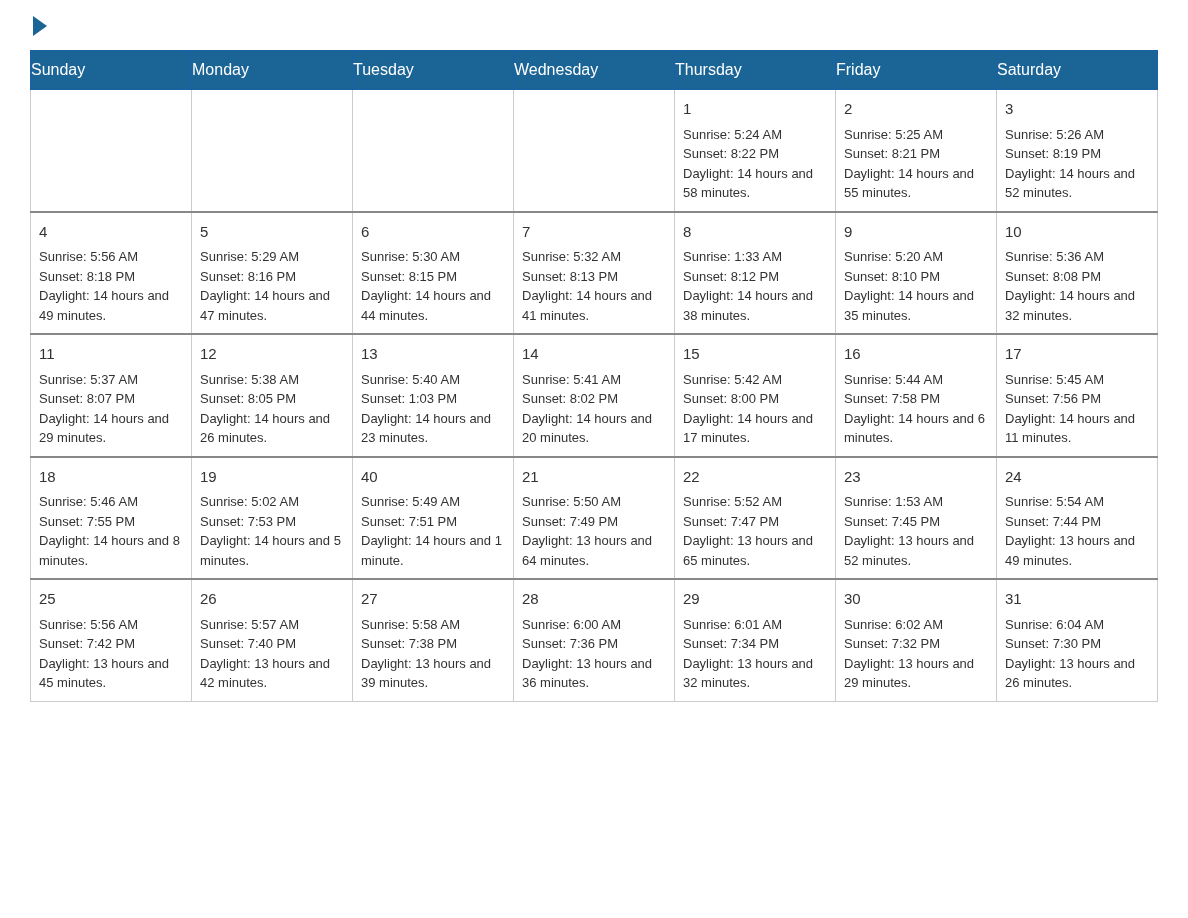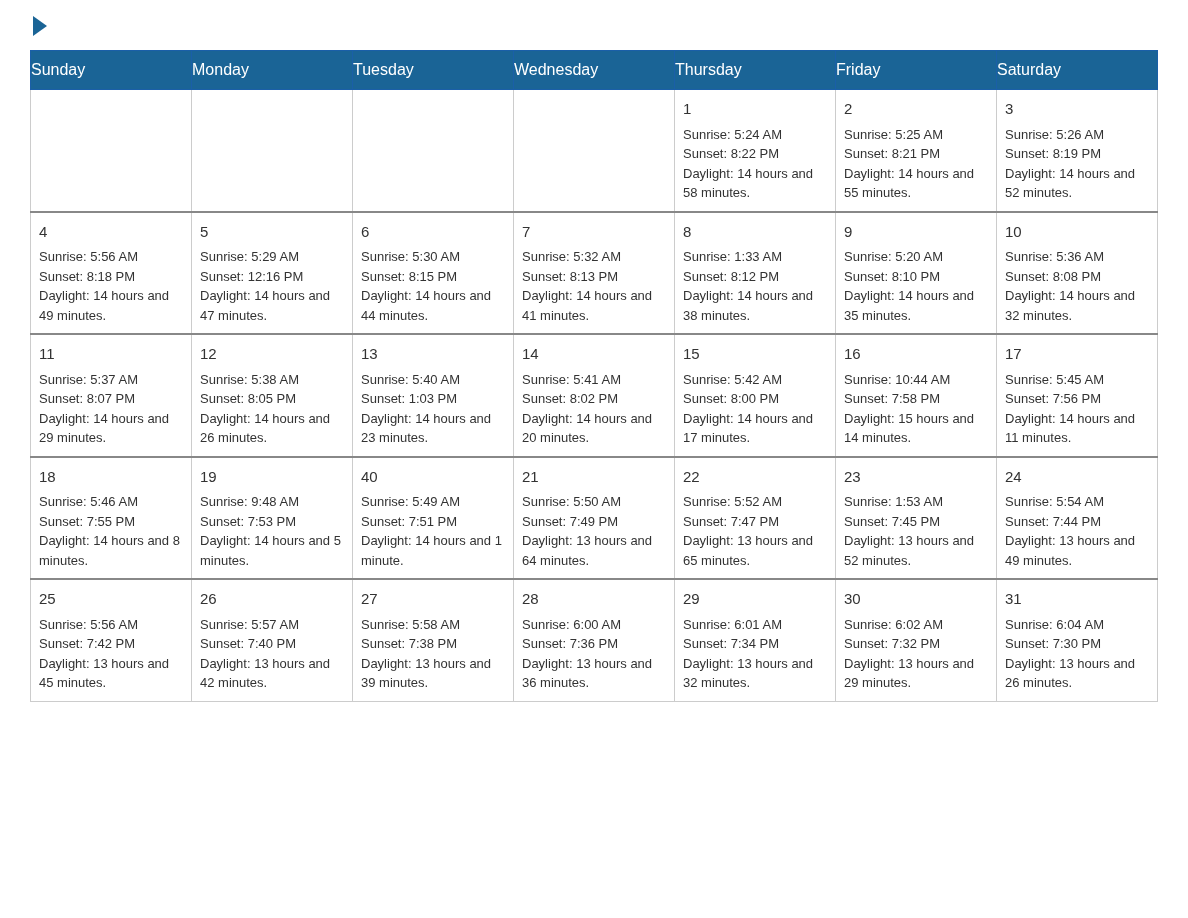--- a/index.html
+++ b/index.html
@@ -131,39 +131,39 @@
         <td class="empty-cell"></td>
         <td class="empty-cell"></td>
         <td class="empty-cell"></td>
         <td class="empty-cell"></td>
         <td><span class="day-number">1</span><span>Sunrise: 5:24 AM</span><br><span>Sunset: 8:22 PM</span><br><span>Daylight: 14 hours and 58 minutes.</span></td>
         <td><span class="day-number">2</span><span>Sunrise: 5:25 AM</span><br><span>Sunset: 8:21 PM</span><br><span>Daylight: 14 hours and 55 minutes.</span></td>
         <td><span class="day-number">3</span><span>Sunrise: 5:26 AM</span><br><span>Sunset: 8:19 PM</span><br><span>Daylight: 14 hours and 52 minutes.</span></td>
       </tr>
       <tr class="row-separator">
         <td><span class="day-number">4</span><span>Sunrise: 5:56 AM</span><br><span>Sunset: 8:18 PM</span><br><span>Daylight: 14 hours and 49 minutes.</span></td>
-        <td><span class="day-number">5</span><span>Sunrise: 5:29 AM</span><br><span>Sunset: 12:16 PM</span><br><span>Daylight: 14 hours and 47 minutes.</span></td>
+        <td><span class="day-number">5</span><span>Sunrise: 5:29 AM</span><br><span>Sunset: 8:16 PM</span><br><span>Daylight: 14 hours and 47 minutes.</span></td>
         <td><span class="day-number">6</span><span>Sunrise: 5:30 AM</span><br><span>Sunset: 8:15 PM</span><br><span>Daylight: 14 hours and 44 minutes.</span></td>
         <td><span class="day-number">7</span><span>Sunrise: 5:32 AM</span><br><span>Sunset: 8:13 PM</span><br><span>Daylight: 14 hours and 41 minutes.</span></td>
         <td><span class="day-number">8</span><span>Sunrise: 1:33 AM</span><br><span>Sunset: 8:12 PM</span><br><span>Daylight: 14 hours and 38 minutes.</span></td>
         <td><span class="day-number">9</span><span>Sunrise: 5:20 AM</span><br><span>Sunset: 8:10 PM</span><br><span>Daylight: 14 hours and 35 minutes.</span></td>
         <td><span class="day-number">10</span><span>Sunrise: 5:36 AM</span><br><span>Sunset: 8:08 PM</span><br><span>Daylight: 14 hours and 32 minutes.</span></td>
       </tr>
       <tr class="row-separator">
         <td><span class="day-number">11</span><span>Sunrise: 5:37 AM</span><br><span>Sunset: 8:07 PM</span><br><span>Daylight: 14 hours and 29 minutes.</span></td>
         <td><span class="day-number">12</span><span>Sunrise: 5:38 AM</span><br><span>Sunset: 8:05 PM</span><br><span>Daylight: 14 hours and 26 minutes.</span></td>
         <td><span class="day-number">13</span><span>Sunrise: 5:40 AM</span><br><span>Sunset: 1:03 PM</span><br><span>Daylight: 14 hours and 23 minutes.</span></td>
         <td><span class="day-number">14</span><span>Sunrise: 5:41 AM</span><br><span>Sunset: 8:02 PM</span><br><span>Daylight: 14 hours and 20 minutes.</span></td>
         <td><span class="day-number">15</span><span>Sunrise: 5:42 AM</span><br><span>Sunset: 8:00 PM</span><br><span>Daylight: 14 hours and 17 minutes.</span></td>
-        <td><span class="day-number">16</span><span>Sunrise: 10:44 AM</span><br><span>Sunset: 7:58 PM</span><br><span>Daylight: 15 hours and 14 minutes.</span></td>
+        <td><span class="day-number">16</span><span>Sunrise: 5:44 AM</span><br><span>Sunset: 7:58 PM</span><br><span>Daylight: 14 hours and 6 minutes.</span></td>
         <td><span class="day-number">17</span><span>Sunrise: 5:45 AM</span><br><span>Sunset: 7:56 PM</span><br><span>Daylight: 14 hours and 11 minutes.</span></td>
       </tr>
       <tr class="row-separator">
         <td><span class="day-number">18</span><span>Sunrise: 5:46 AM</span><br><span>Sunset: 7:55 PM</span><br><span>Daylight: 14 hours and 8 minutes.</span></td>
-        <td><span class="day-number">19</span><span>Sunrise: 9:48 AM</span><br><span>Sunset: 7:53 PM</span><br><span>Daylight: 14 hours and 5 minutes.</span></td>
+        <td><span class="day-number">19</span><span>Sunrise: 5:02 AM</span><br><span>Sunset: 7:53 PM</span><br><span>Daylight: 14 hours and 5 minutes.</span></td>
         <td><span class="day-number">40</span><span>Sunrise: 5:49 AM</span><br><span>Sunset: 7:51 PM</span><br><span>Daylight: 14 hours and 1 minute.</span></td>
         <td><span class="day-number">21</span><span>Sunrise: 5:50 AM</span><br><span>Sunset: 7:49 PM</span><br><span>Daylight: 13 hours and 64 minutes.</span></td>
         <td><span class="day-number">22</span><span>Sunrise: 5:52 AM</span><br><span>Sunset: 7:47 PM</span><br><span>Daylight: 13 hours and 65 minutes.</span></td>
         <td><span class="day-number">23</span><span>Sunrise: 1:53 AM</span><br><span>Sunset: 7:45 PM</span><br><span>Daylight: 13 hours and 52 minutes.</span></td>
         <td><span class="day-number">24</span><span>Sunrise: 5:54 AM</span><br><span>Sunset: 7:44 PM</span><br><span>Daylight: 13 hours and 49 minutes.</span></td>
       </tr>
       <tr class="row-separator">
         <td><span class="day-number">25</span><span>Sunrise: 5:56 AM</span><br><span>Sunset: 7:42 PM</span><br><span>Daylight: 13 hours and 45 minutes.</span></td>
         <td><span class="day-number">26</span><span>Sunrise: 5:57 AM</span><br><span>Sunset: 7:40 PM</span><br><span>Daylight: 13 hours and 42 minutes.</span></td>
         <td><span class="day-number">27</span><span>Sunrise: 5:58 AM</span><br><span>Sunset: 7:38 PM</span><br><span>Daylight: 13 hours and 39 minutes.</span></td>

